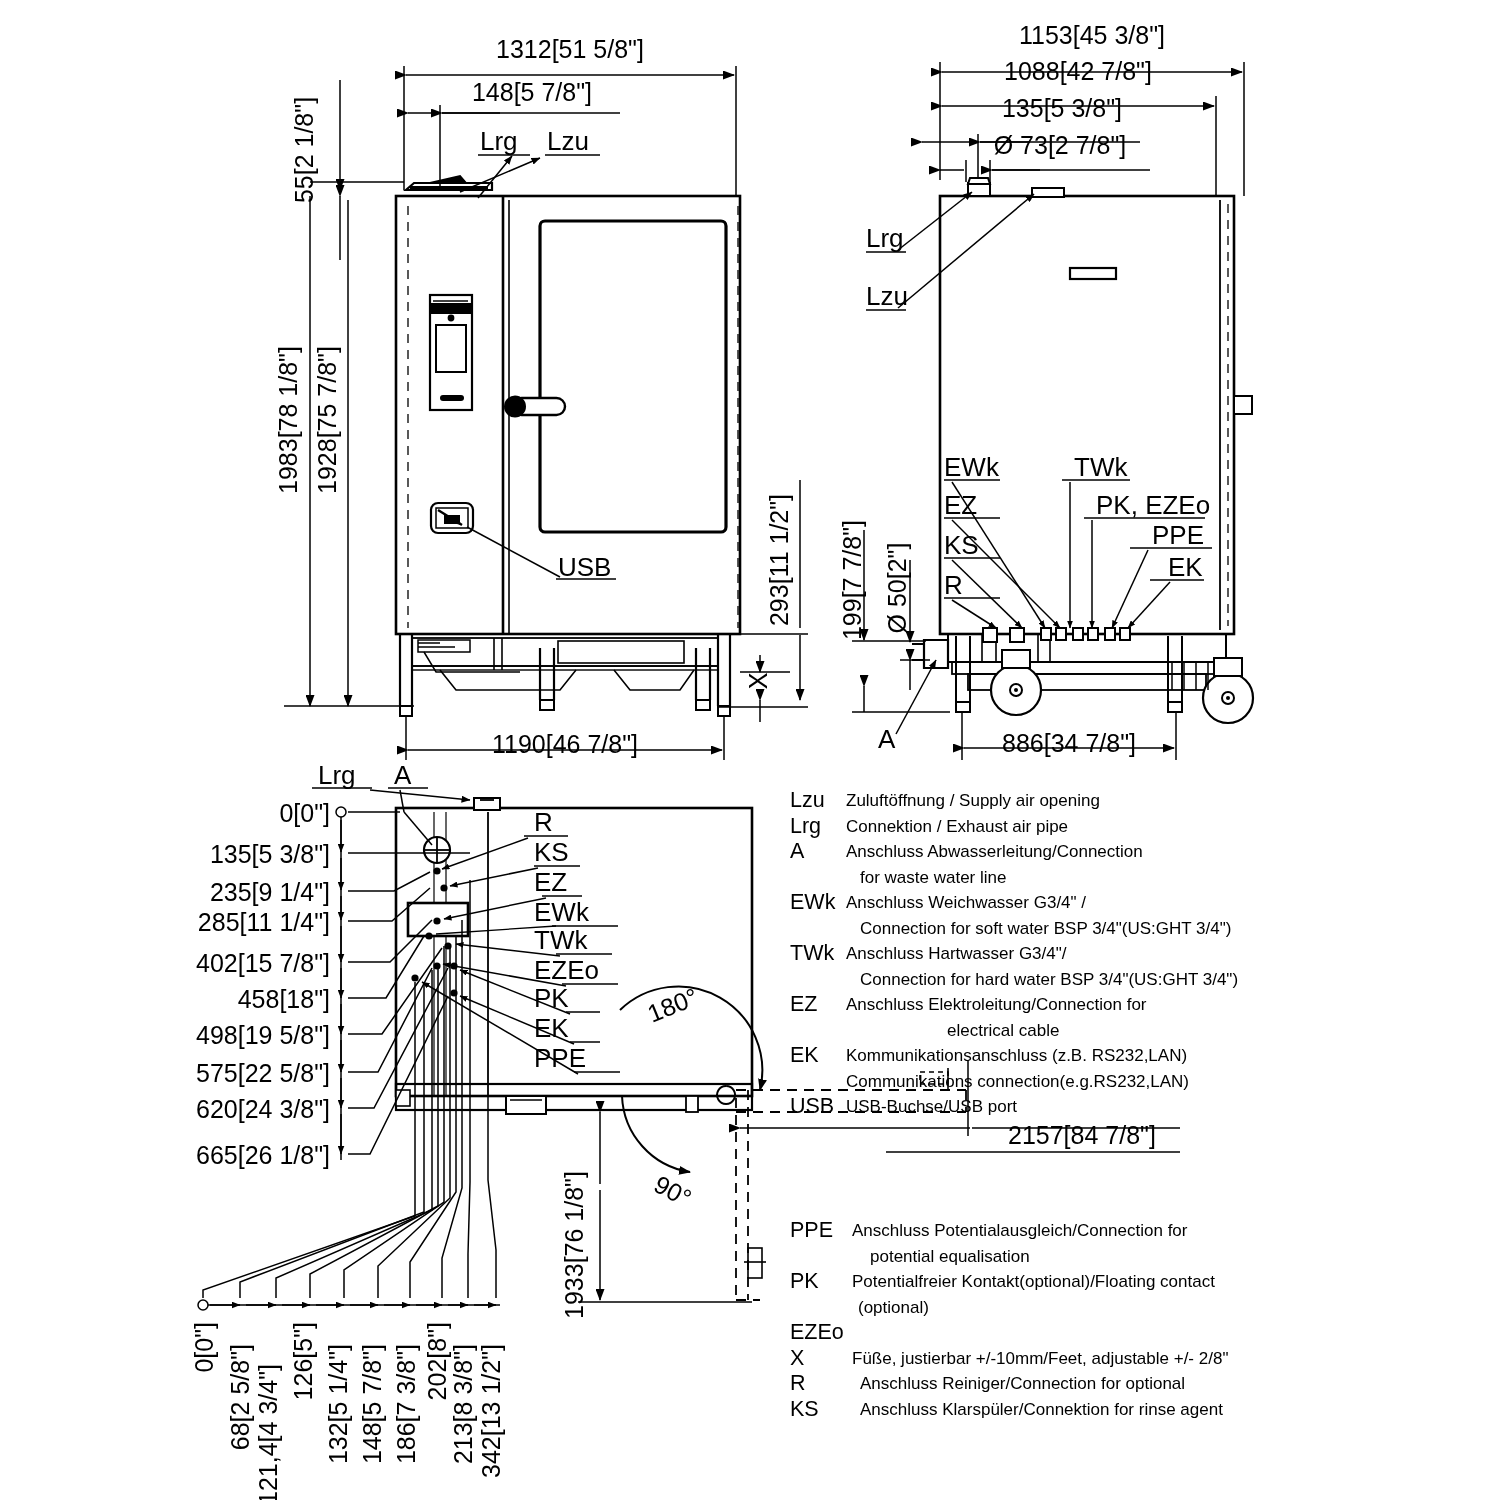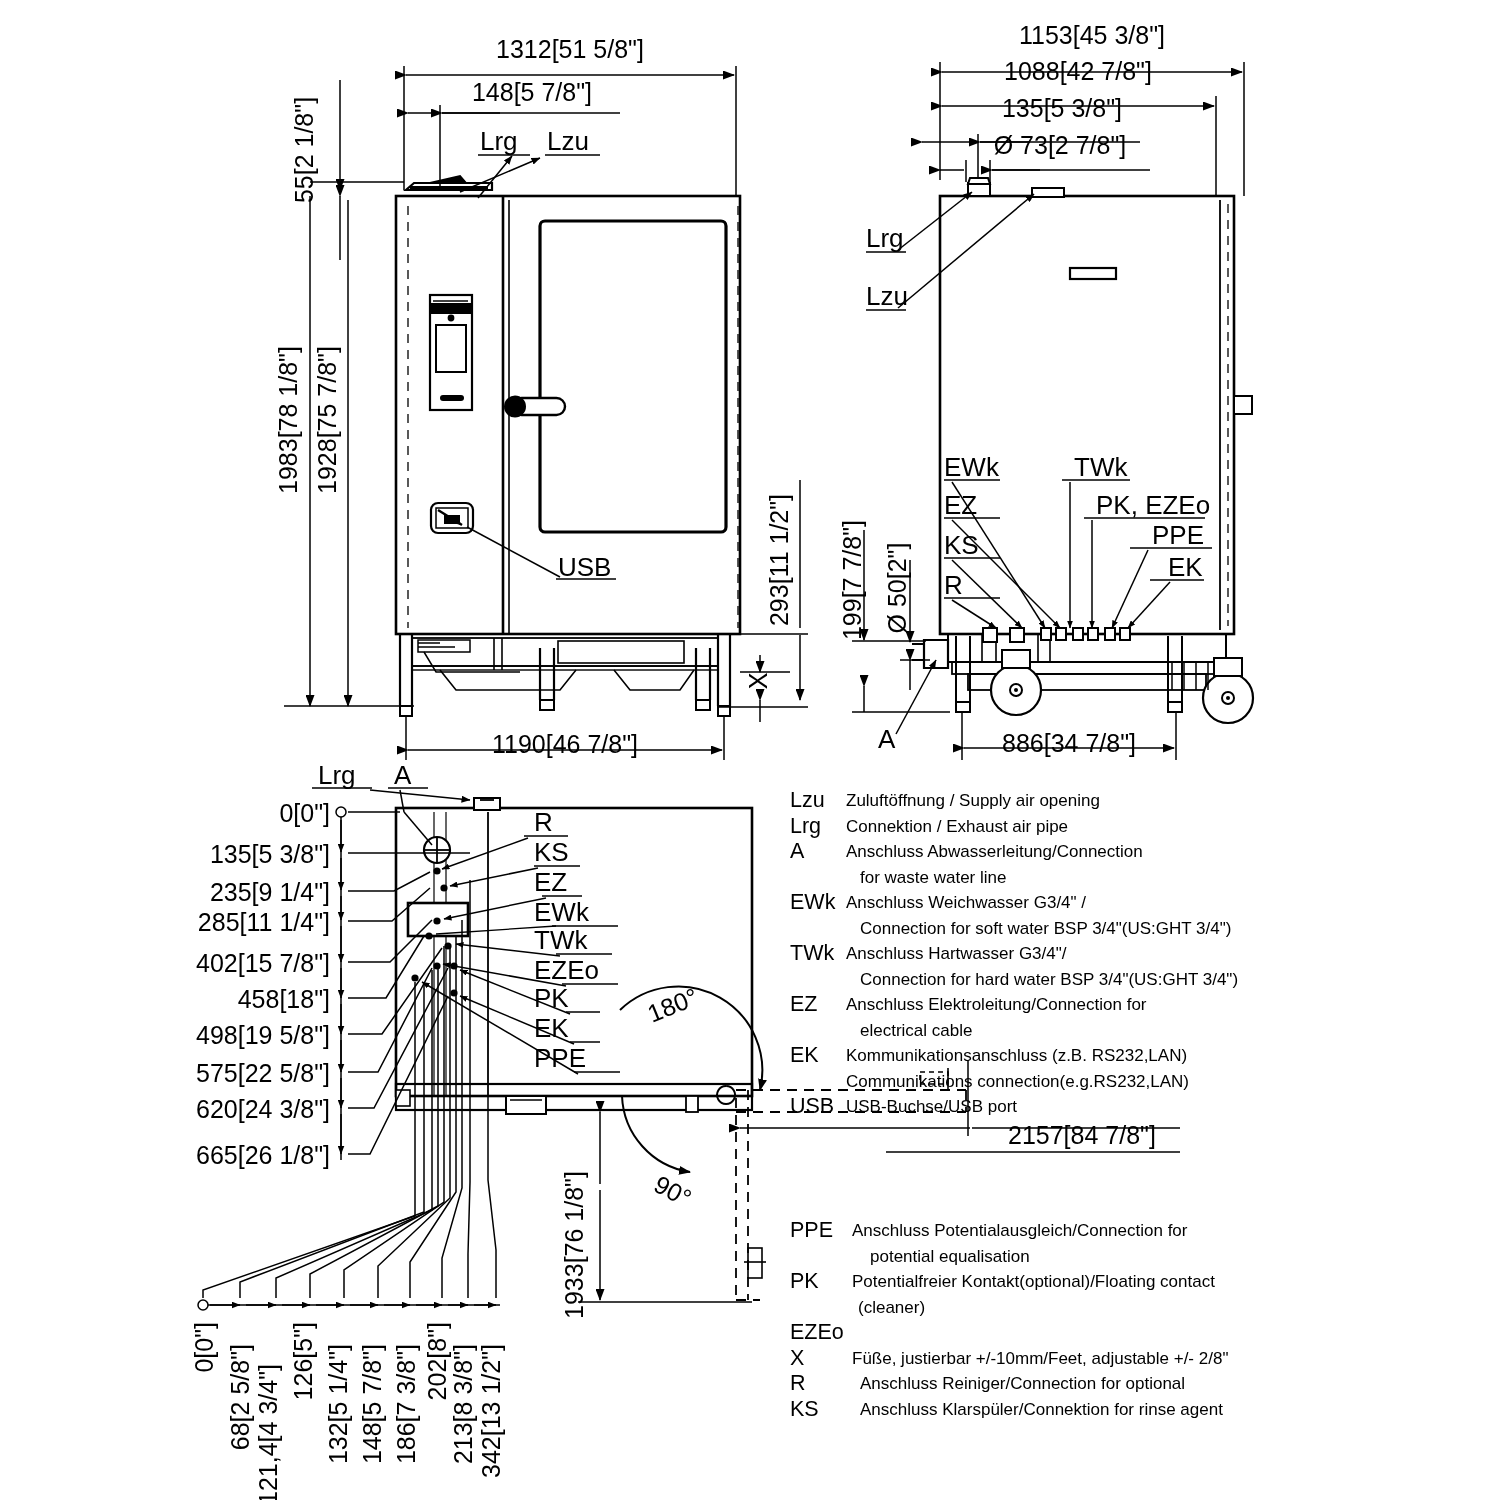--- a/index.html
+++ b/index.html
@@ -484,21 +484,21 @@
         <div class="legk" style="width:56px;flex:none;">TWk</div>
         <div>
           <div class="leg">Anschluss Hartwasser G3/4"/</div>
           <div class="leg" style="padding-left:14px;">Connection for hard water BSP 3/4"(US:GHT 3/4")</div>
         </div>
       </div>
   <div style="display:flex;align-items:flex-start;line-height:25.5px;">
         <div class="legk" style="width:56px;flex:none;">EZ</div>
         <div>
           <div class="leg">Anschluss Elektroleitung/Connection for</div>
-          <div class="leg" style="padding-left:14px;">electrical cable</div>
+          <div class="leg" style="padding-left:14px;text-align:center;">electrical cable</div>
         </div>
       </div>
   <div style="display:flex;align-items:flex-start;line-height:25.5px;">
         <div class="legk" style="width:56px;flex:none;">EK</div>
         <div>
           <div class="leg">Kommunikationsanschluss (z.B. RS232,LAN)</div>
           <div class="leg">Communikations connection(e.g.RS232,LAN)</div>
         </div>
       </div>
   <div style="display:flex;align-items:flex-start;line-height:25.5px;">
@@ -514,21 +514,21 @@
         <div class="legk" style="width:62px;flex:none;">PPE</div>
         <div>
           <div class="leg">Anschluss Potentialausgleich/Connection for</div>
           <div class="leg" style="padding-left:18px;">potential equalisation</div>
         </div>
       </div>
   <div style="display:flex;align-items:flex-start;line-height:25.5px;">
         <div class="legk" style="width:62px;flex:none;">PK</div>
         <div>
           <div class="leg">Potentialfreier Kontakt(optional)/Floating contact</div>
-          <div class="leg" style="padding-left:6px;">(cleaner)</div>
+          <div class="leg" style="padding-left:6px;">(optional)</div>
         </div>
       </div>
   <div style="display:flex;align-items:flex-start;line-height:25.5px;">
         <div class="legk" style="width:62px;flex:none;">EZEo</div>
       </div>
   <div style="display:flex;align-items:flex-start;line-height:25.5px;">
         <div class="legk" style="width:62px;flex:none;">X</div>
         <div>
           <div class="leg">Füße, justierbar +/-10mm/Feet, adjustable  +/- 2/8"</div>
         </div>

